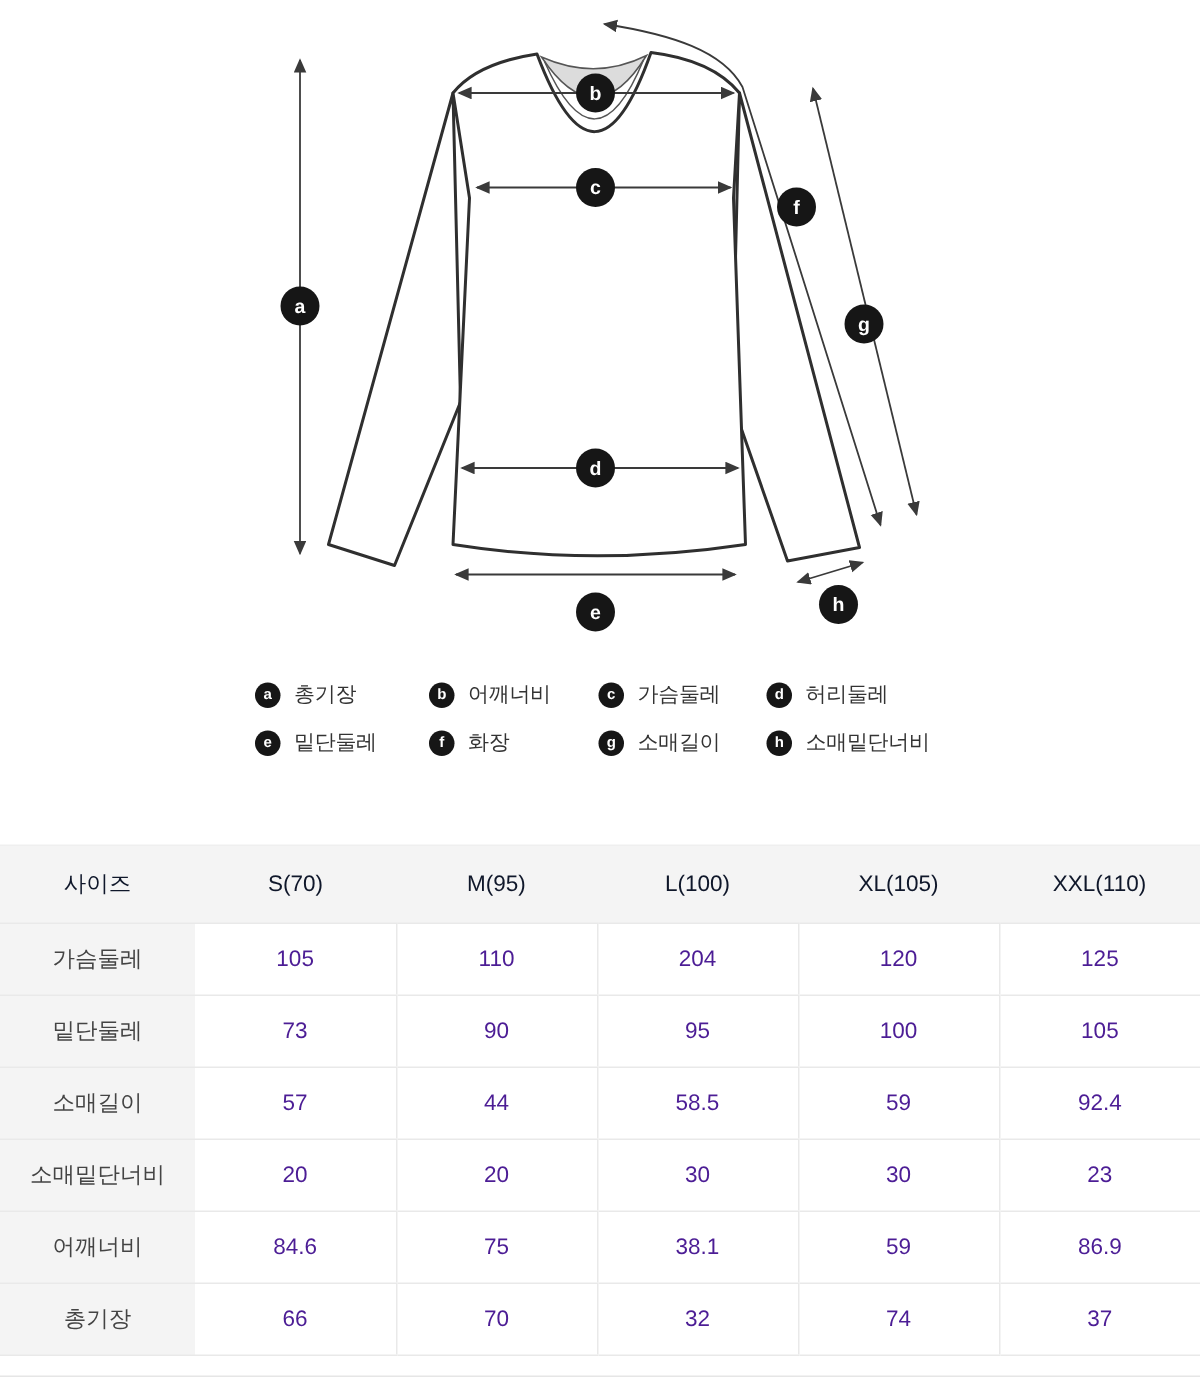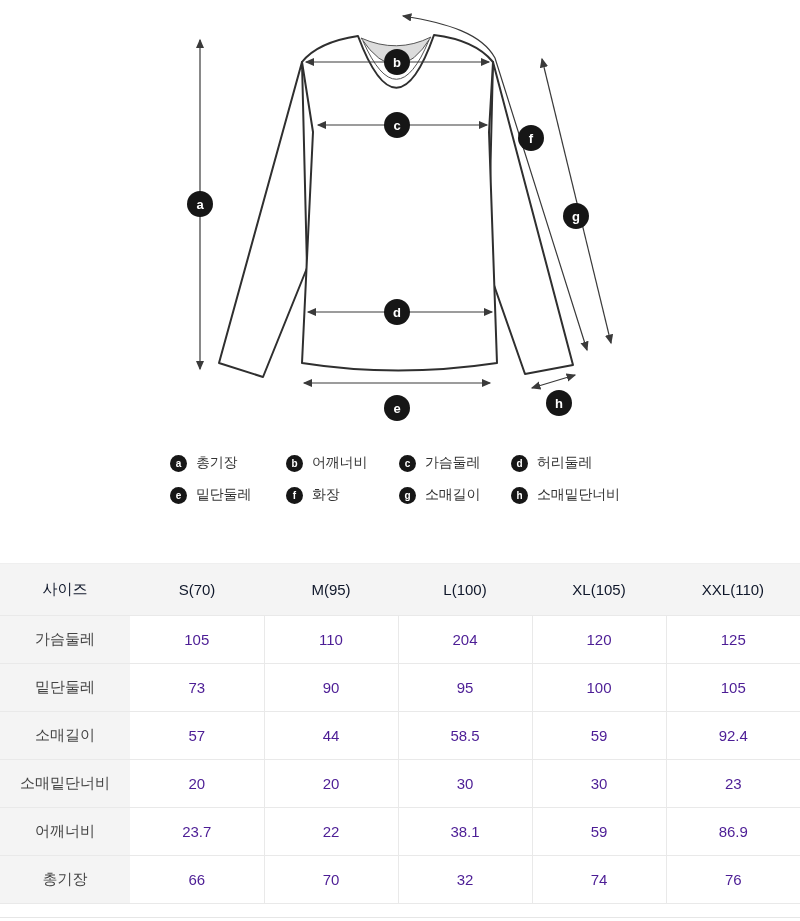--- a/index.html
+++ b/index.html
@@ -217,31 +217,31 @@
       <tr>
         <th>소매밑단너비</th>
         <td>20</td>
         <td>20</td>
         <td>30</td>
         <td>30</td>
         <td>23</td>
       </tr>
       <tr>
         <th>어깨너비</th>
-        <td>23.7</td>
-        <td>22</td>
+        <td>84.6</td>
+        <td>75</td>
         <td>38.1</td>
         <td>59</td>
         <td>86.9</td>
       </tr>
       <tr>
         <th>총기장</th>
         <td>66</td>
         <td>70</td>
         <td>32</td>
         <td>74</td>
-        <td>76</td>
+        <td>37</td>
       </tr>
     </tbody>
   </table>
 
   <div class="bottom-rule"></div>
 </div>
 
 </body></html>

